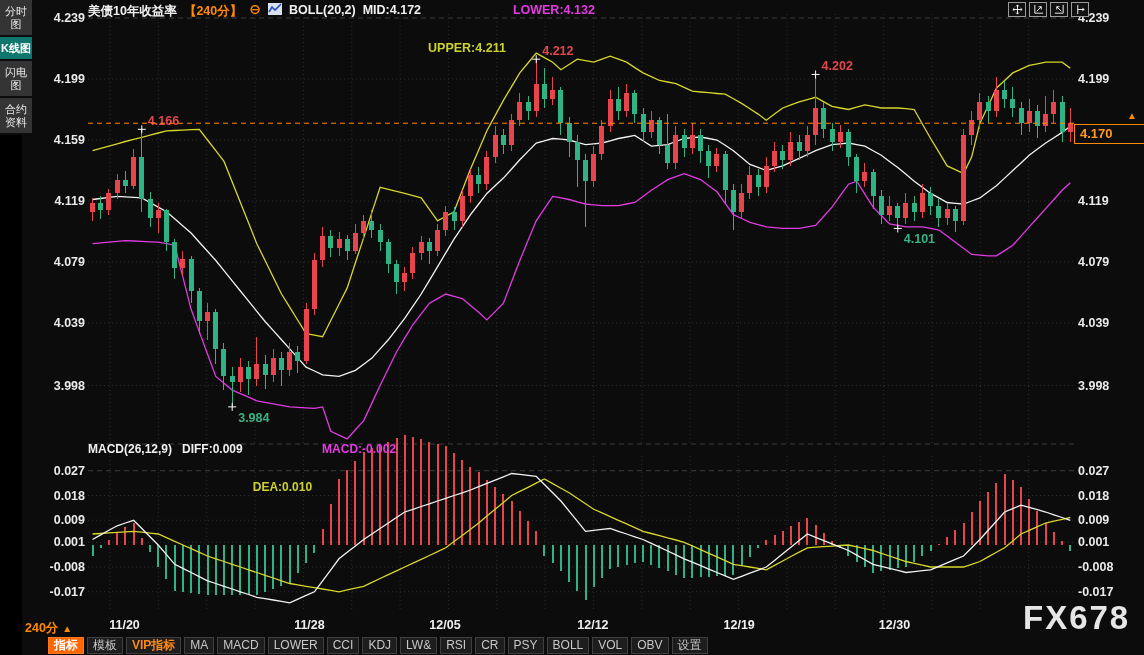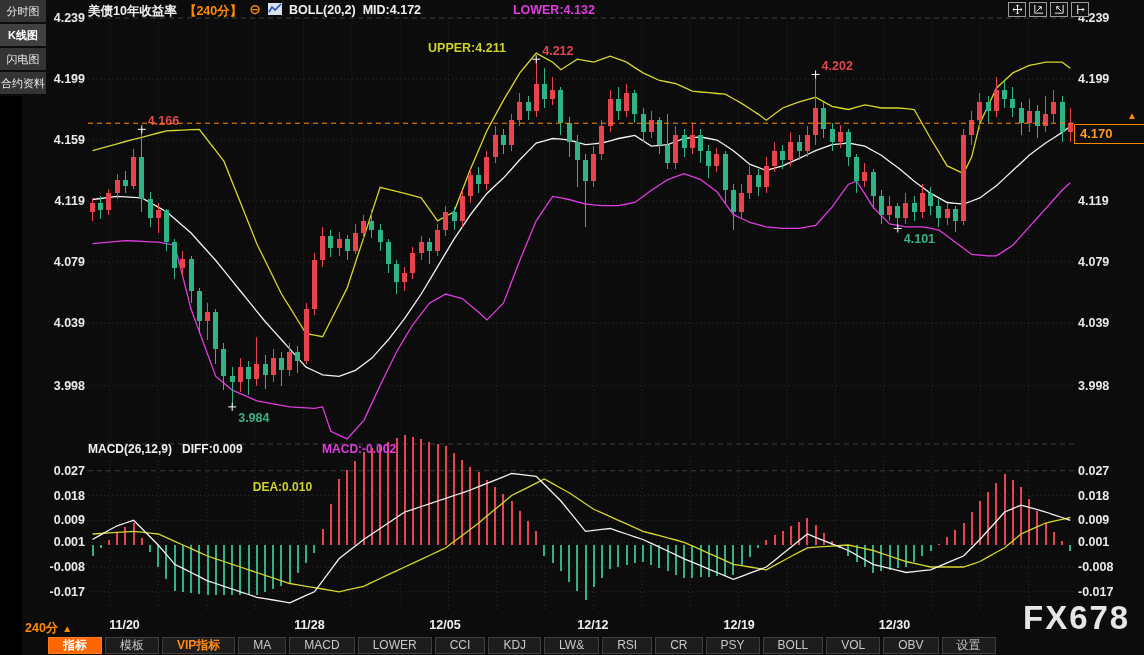--- a/index.html
+++ b/index.html
@@ -2,24 +2,24 @@
 <html><head>
 <meta charset="utf-8">
 <style>
   html,body{margin:0;padding:0;background:#0c0c0c;}
   body{width:1144px;height:655px;position:relative;overflow:hidden;
        font-family:"Liberation Sans","DejaVu Sans",sans-serif;
        -webkit-font-smoothing:antialiased;}
   #chart-svg{position:absolute;left:0;top:0;z-index:1;}
   
   #sidebar{position:absolute;left:0;top:0;width:22px;height:655px;background:#000;z-index:3;}
-  .side-tab{width:46px;background:#343434;color:#e8e8e8;font-size:11px;line-height:13px;
+  .side-tab{width:32px;background:#343434;color:#e8e8e8;font-size:11px;line-height:13px;
             text-align:center;padding:5px 0 4px 0;border-bottom:2px solid #0c0c0c;
             word-break:break-all;cursor:pointer;}
-  .side-tab.active{background:#404040;color:#fff;font-weight:bold;}
+  .side-tab.active{background:#0f766e;color:#fff;font-weight:bold;}
   
   #header{position:absolute;left:88px;top:3px;z-index:2;font-size:12.5px;font-weight:bold;
           display:flex;align-items:flex-start;gap:7px;white-space:nowrap;}
   .w{color:#f0f0f0;} .y{color:#cdd32c;margin-top:38px;} .m{color:#e03ce0;} .o{color:#ff8a00;}
   #collapse{font-size:14px;line-height:12px;cursor:pointer;}
   
   #win-icons{position:absolute;left:1008px;top:2px;z-index:2;display:flex;gap:3px;}
   .wicon{width:16px;height:13px;border:1px solid #9b9b9b;display:flex;align-items:center;
          justify-content:center;cursor:pointer;background:#111;}
   
@@ -28,21 +28,21 @@
   
   #price-box{position:absolute;left:1074px;top:124px;width:66px;height:18px;z-index:2;
              border:1px solid #ff8a00;background:#0d0d0d;color:#ff9a20;font-size:13px;
              font-weight:bold;line-height:18px;padding-left:5px;}
   #price-arrow{position:absolute;left:1127px;top:110px;z-index:2;color:#ff8a00;font-size:10px;}
   
   #footer-period{position:absolute;left:25px;top:620px;z-index:2;color:#ff8a00;
                  font-size:12.5px;font-weight:bold;}
   #footer-period .tri{font-size:10px;margin-left:4px;}
   #toolbar{position:absolute;left:48px;top:637px;z-index:2;display:flex;gap:3px;}
-  .tb-btn{height:15px;line-height:15px;padding:0 14px;border:1px solid #3f3f3f;background:#1d1d1d;
+  .tb-btn{height:15px;line-height:15px;padding:0 5px;border:1px solid #3f3f3f;background:#1d1d1d;
           color:#c8c8c8;font-size:12px;cursor:pointer;white-space:nowrap;}
   .tb-btn.active{background:#ff6600;border-color:#ff7a1a;color:#fff;font-weight:bold;}
   .tb-btn.vip{color:#ff8a1a;font-weight:bold;}
   #watermark{position:absolute;left:1023px;top:599px;z-index:2;font-size:33px;font-weight:bold;
              color:#e6e6e6;letter-spacing:2px;}
 </style>
 </head>
 <body>
 
 <div>

